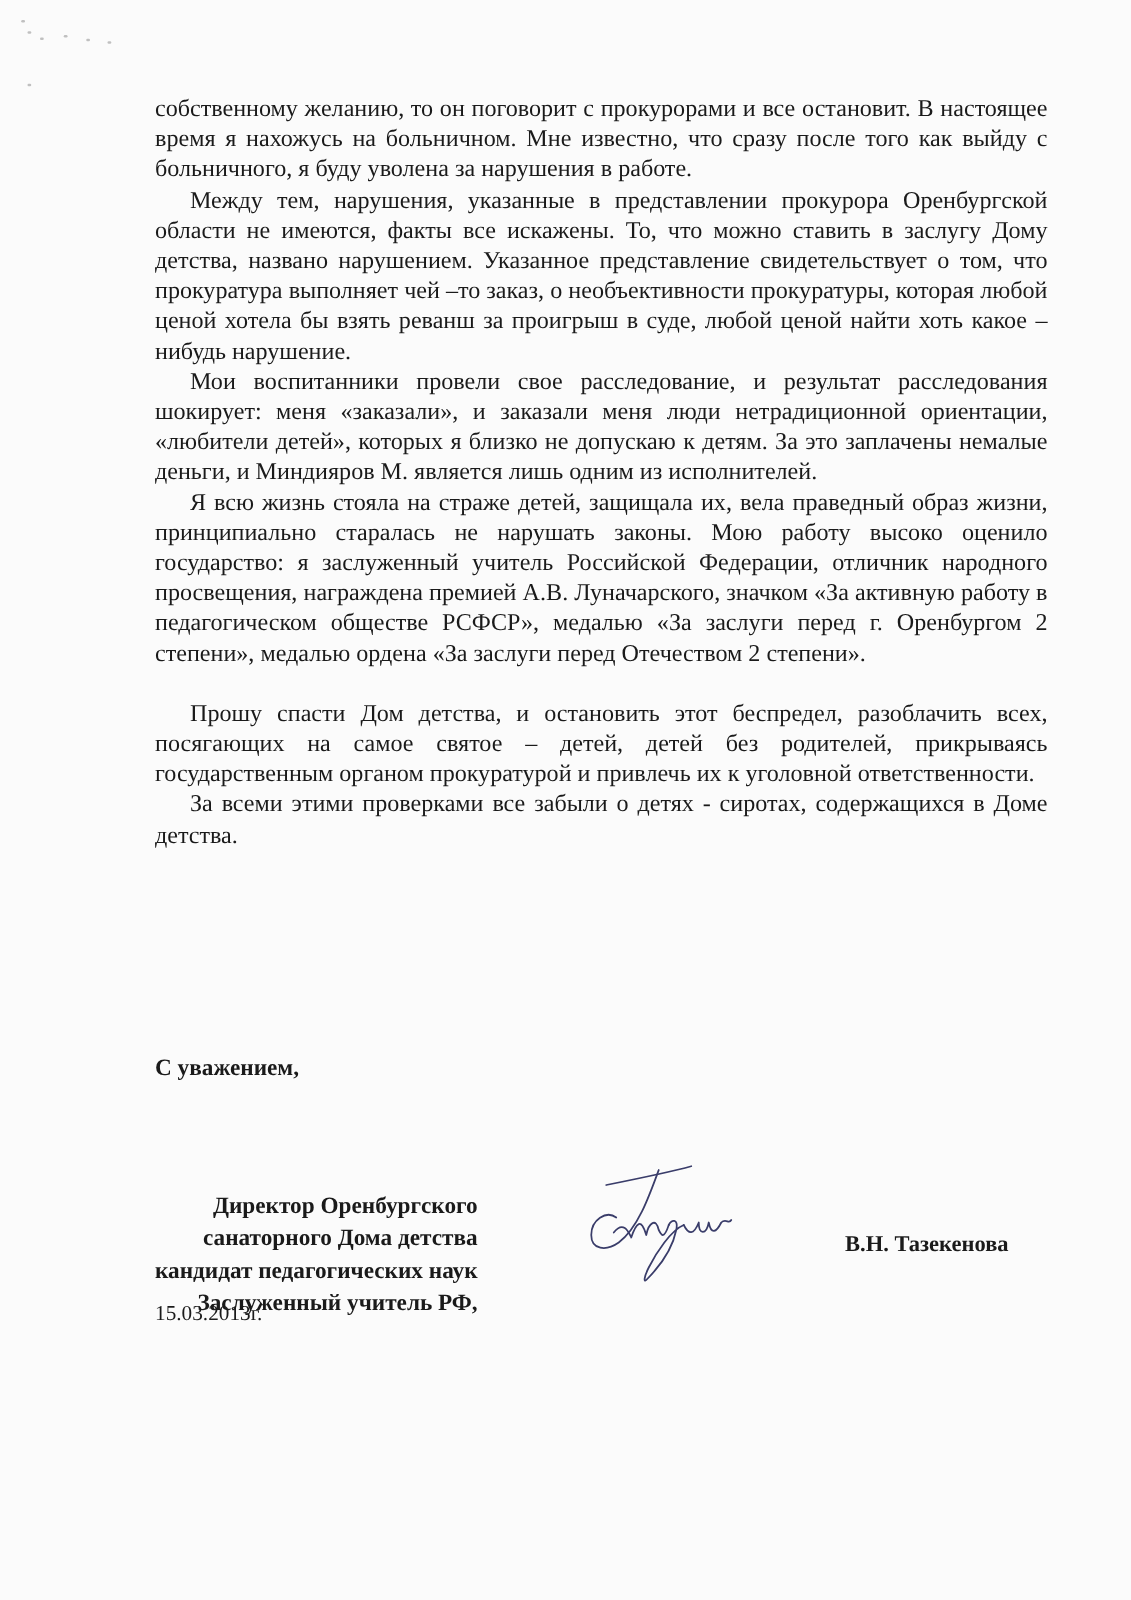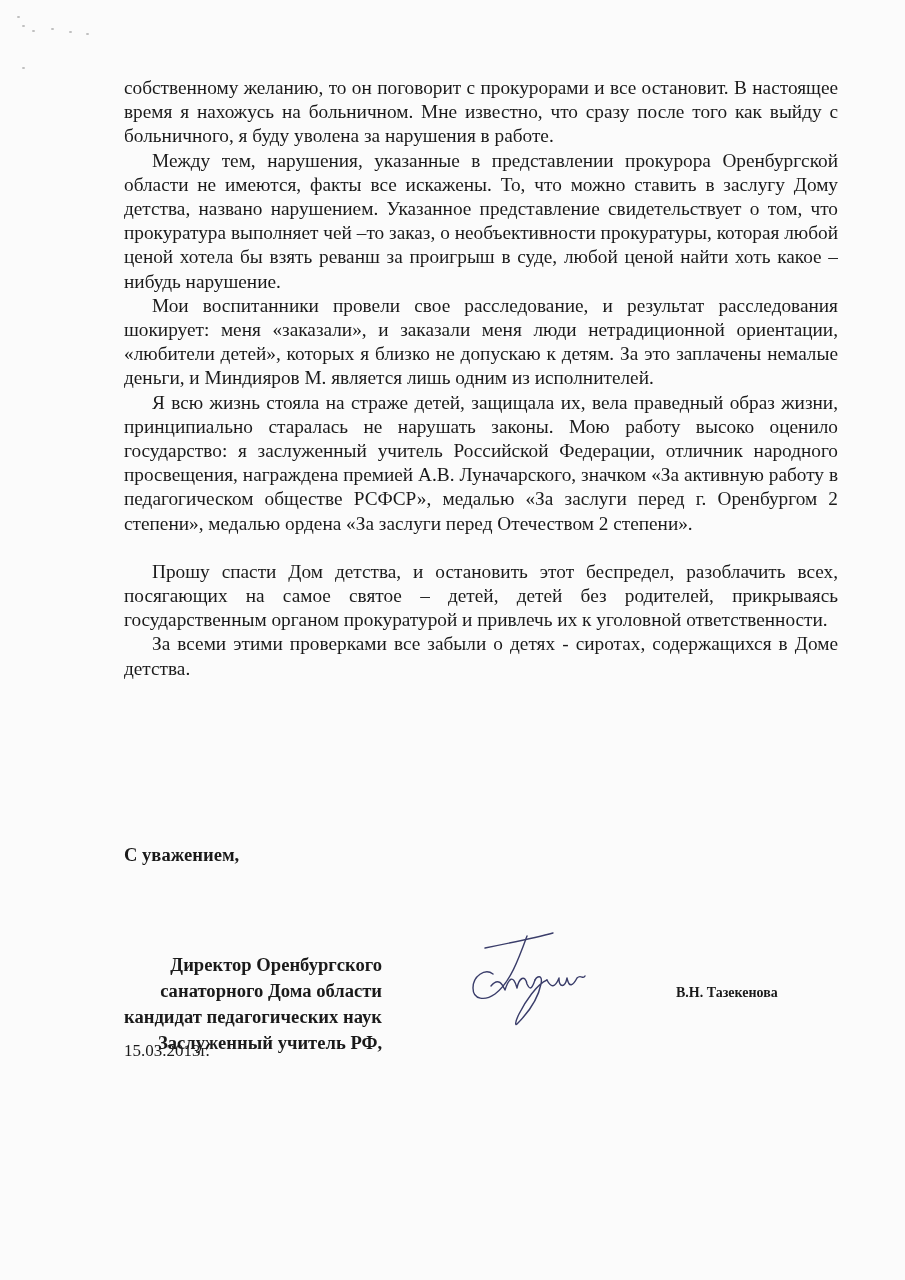--- a/index.html
+++ b/index.html
@@ -14,21 +14,21 @@
     font-size:19.3px; line-height:24.2px; text-align:justify;
   }
   .body-text p { margin:0; }
   .body-text p.indent { text-indent:28px; }
   .body-text p.gap { margin-top:24px; }
   .closing { position:absolute; left:124px; font-weight:bold; font-size:18.6px; line-height:26px;
     font-family:Liberation Serif, serif;text-align:right; }
   .regards { top:842px; }
   .title-block { top:940px;margin-top:12px; }
   .title-block div { white-space:nowrap; }
-  .name { position:absolute; left:676px; top:985px; font-weight:bold; font-size:14px; }
+  .name { position:absolute; left:676px; top:985px; font-weight:bold; font-size:18px; }
   .date { position:absolute; left:124px; top:1041px; font-size:17px; }
   .signature { position:absolute; left:455px; top:928px; width:165px; height:105px; }
 </style>
 </head>
 <body>
 
 <div class="page">
 
   <div class="specks">
     <span style="left:17px;top:16px"></span>
@@ -46,21 +46,21 @@
     <p class="indent">Мои воспитанники провели свое расследование,   и результат расследования шокирует: меня «заказали», и заказали меня люди нетрадиционной ориентации, «любители детей», которых я близко не допускаю к детям. За это заплачены немалые деньги, и Миндияров М. является лишь одним из исполнителей.</p>
     <p class="indent">Я всю жизнь стояла на страже детей, защищала их, вела праведный образ жизни, принципиально старалась не нарушать законы. Мою работу  высоко оценило государство: я заслуженный учитель Российской Федерации, отличник народного просвещения, награждена премией А.В. Луначарского, значком «За активную работу в педагогическом обществе РСФСР», медалью «За заслуги перед г. Оренбургом 2 степени», медалью ордена «За заслуги перед Отечеством 2 степени».</p>
     <p class="indent gap">Прошу спасти   Дом детства, и остановить этот беспредел, разоблачить всех, посягающих на самое святое – детей, детей без родителей, прикрываясь государственным органом прокуратурой и привлечь их к уголовной ответственности.</p>
     <p class="indent">За всеми этими проверками все забыли о детях - сиротах, содержащихся в Доме детства.</p>
   </div>
 
   <div class="closing regards">С уважением,</div>
 
   <div class="closing title-block">
     <div>Директор Оренбургского</div>
-    <div>санаторного Дома области</div>
+    <div>санаторного Дома детства</div>
     <div>кандидат педагогических наук</div>
     <div>Заслуженный учитель РФ,</div>
   </div>
 
   <svg class="signature" viewBox="0 0 165 105">
     <g fill="none" stroke="#3a3d6a" stroke-width="1.4" stroke-linecap="round" stroke-linejoin="round">
       <path d="M30 20 C60 14, 80 10, 98 5"></path>
       <path d="M72 8 C64 30, 55 55, 40 66 C30 73, 18 72, 18 60 C18 48, 30 40, 38 46"></path>
       <path d="M36 58 C44 48, 48 58, 50 62 C54 50, 58 46, 62 60 C64 50, 70 46, 72 56 C74 60, 76 64, 80 52"></path>
       <path d="M80 52 C82 48, 88 46, 86 56 C84 66, 78 80, 62 96 C60 98, 60 94, 64 86 C70 74, 82 56, 92 52"></path>

